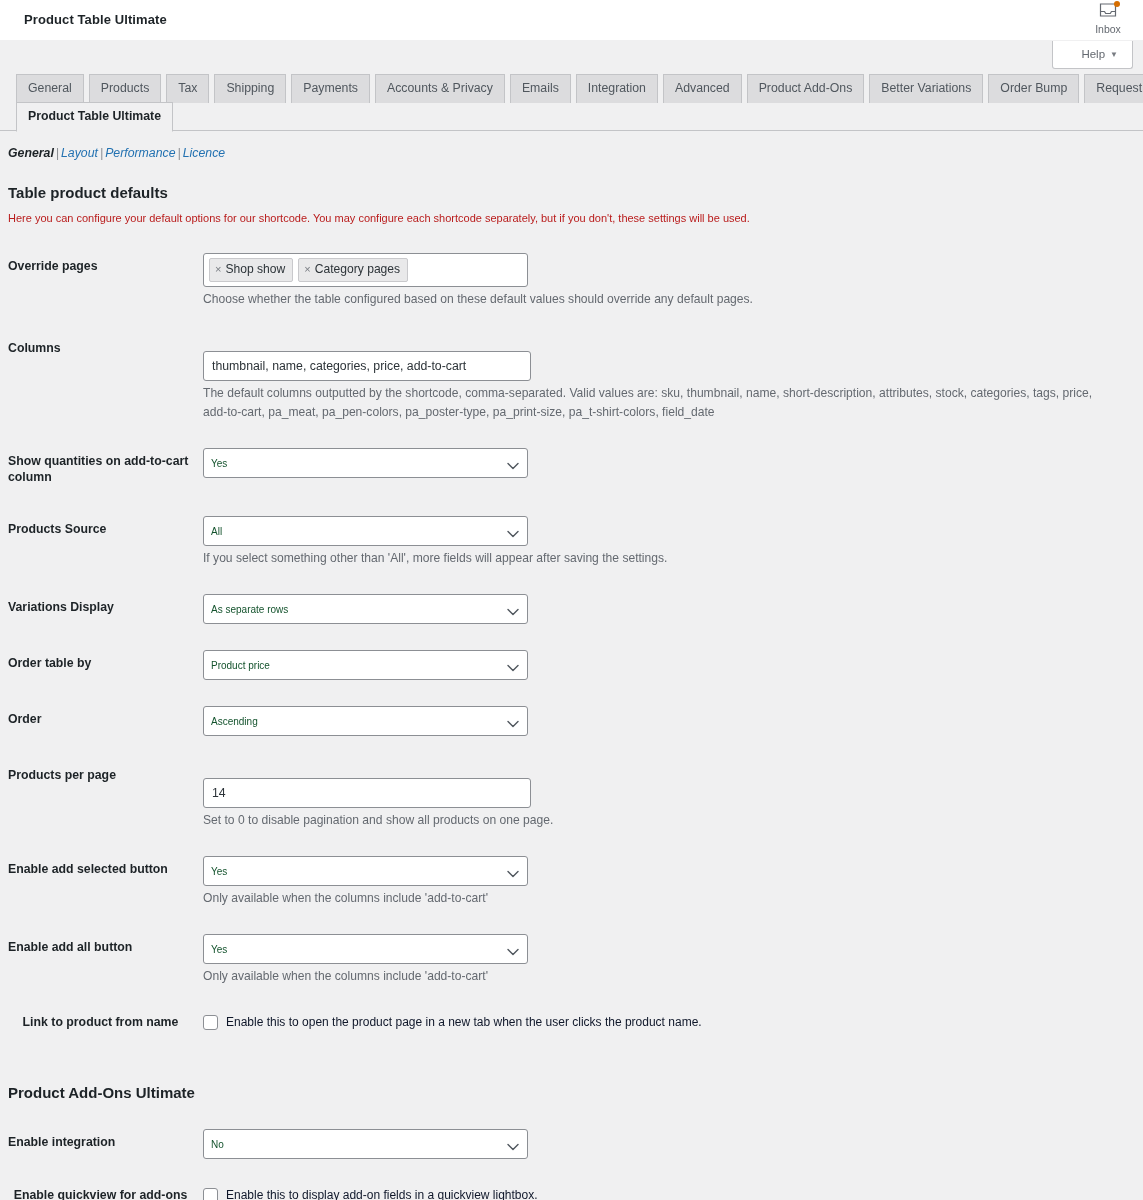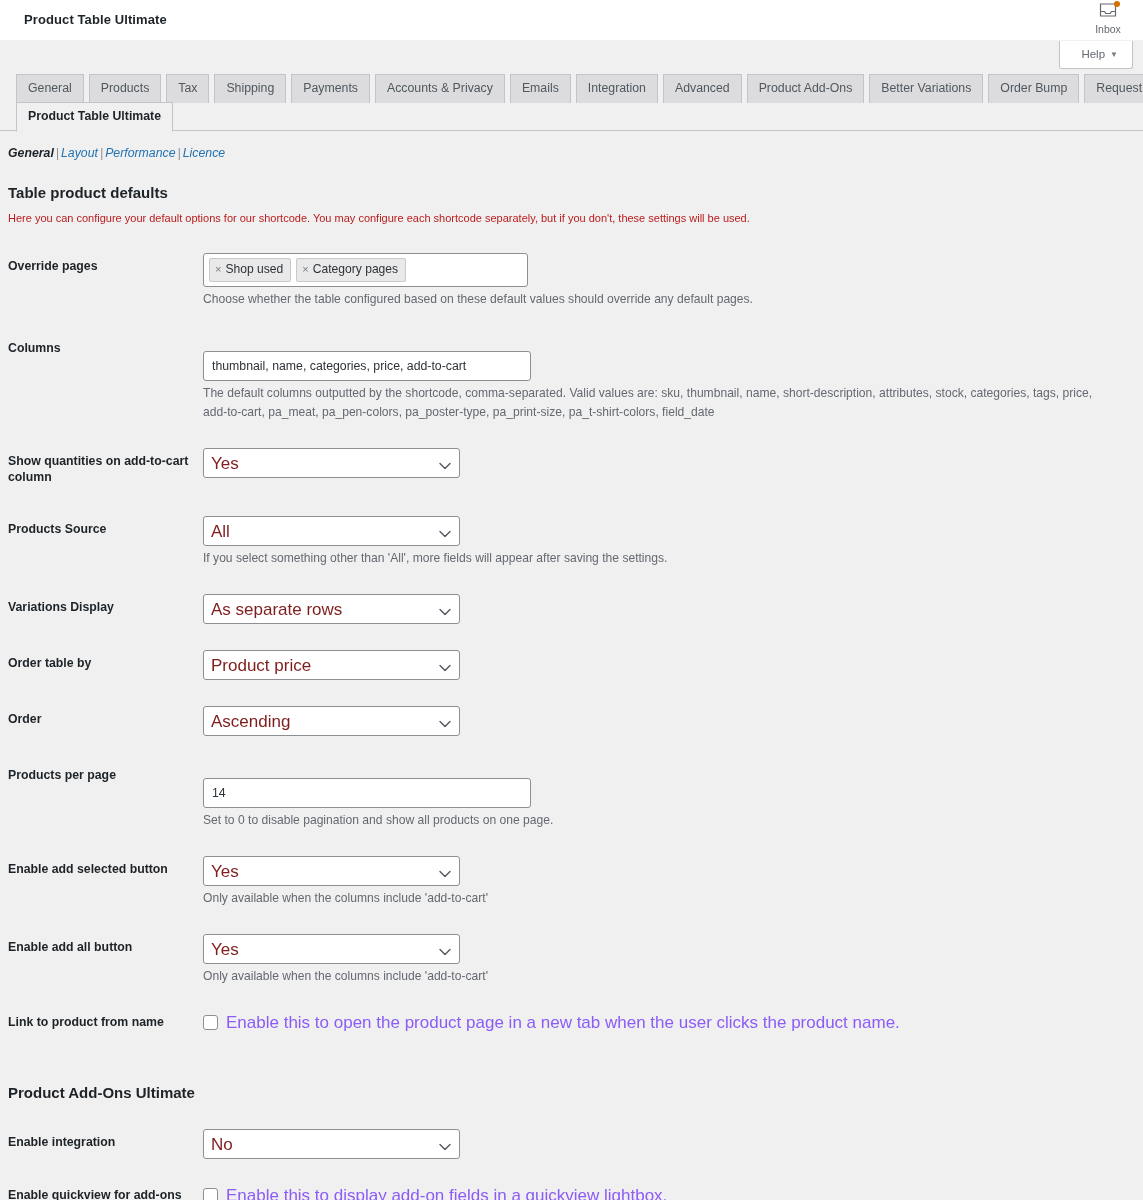--- a/index.html
+++ b/index.html
@@ -58,21 +58,21 @@
   
   .help-bar {
     position: relative;
     height: 28px;
     background: #f0f0f1;
   }
   .help-tab {
     position: absolute;
     right: 10px; top: 0;
     height: 28px;
-    padding: 0 14px 0 21px;
+    padding: 0 14px 0 28px;
     background: #ffffff;
     border: 1px solid #c3c4c7;
     border-top: none;
     border-radius: 0 0 3px 3px;
     font-size: 11.5px;
     color: #646970;
     line-height: 27px;
     cursor: pointer;
   }
   .help-caret {
@@ -174,21 +174,21 @@
     font-weight: 700;
     color: #1d2327;
     line-height: 16px;
   }
   table.form-table td {
     vertical-align: top;
     padding: 13px 10px 13px 0;
     font-size: 12.3px;
     color: #3c434a;
   }
-  table.form-table tr.tight th { padding-top: 15px; }
+  table.form-table tr.tight th { padding-top: 15px; text-align: center; }
 
   .desc {
     display: block;
     margin-top: 3px;
     font-size: 12.1px;
     color: #646970;
     line-height: 19px;
     max-width: 900px;
   }
 
@@ -200,29 +200,29 @@
     border-radius: 3px;
     background: #fff;
     font-family: "Liberation Sans", sans-serif;
     font-size: 12.3px;
     color: #2c3338;
     line-height: 28px;
   }
   input.text-input.wide { width: 328px; margin-top: 16px; }
 
   select.wc-select {
-    width: 257px;
+    width: 325px;
     height: 30px;
     padding: 0 24px 0 7px;
     border: 1px solid #8c8f94;
     border-radius: 3px;
     background-color: #fff;
     font-family: "Liberation Sans", sans-serif;
-    font-size: 17px;
-    color: #7f1d1d;
+    font-size: 10px;
+    color: #14532d;
     -webkit-appearance: none;
     appearance: none;
     cursor: pointer;
   }
   .select-wrap { position: relative; display: inline-block; }
   .select-caret {
     position: absolute;
     right: 9px; top: 11px;
     pointer-events: none;
   }
@@ -265,22 +265,22 @@
     appearance: none;
     width: 15px; height: 15px;
     margin: 1px 0 0 0;
     border: 1px solid #8c8f94;
     border-radius: 3px;
     background: #fff;
     cursor: pointer;
     flex: none;
   }
   .cb-label {
-    font-size: 17px;
-    color: #8b5cf6;
+    font-size: 12px;
+    color: #0f172a;
     line-height: 17px;
   }
 </style>
 </head>
 <body>
 
 <div class="wc-header">
   <div class="wc-header-title">Product Table Ultimate</div>
 
   <div class="inbox-wrap">
@@ -333,21 +333,21 @@
 
   <table class="form-table">
     <tbody>
 
       <tr>
         <th>Override pages</th>
         <td>
           <div class="token-field">
             <span class="token">
               <span class="tok-x">×</span>
-                <span>Shop used</span>
+                <span>Shop show</span>
             </span>
             <span class="token">
               <span class="tok-x">×</span>
                 <span>Category pages</span>
             </span>
           </div>
           <span class="desc">Choose whether the table configured based on these default values should override any default pages.</span>
         </td>
       </tr>
 

